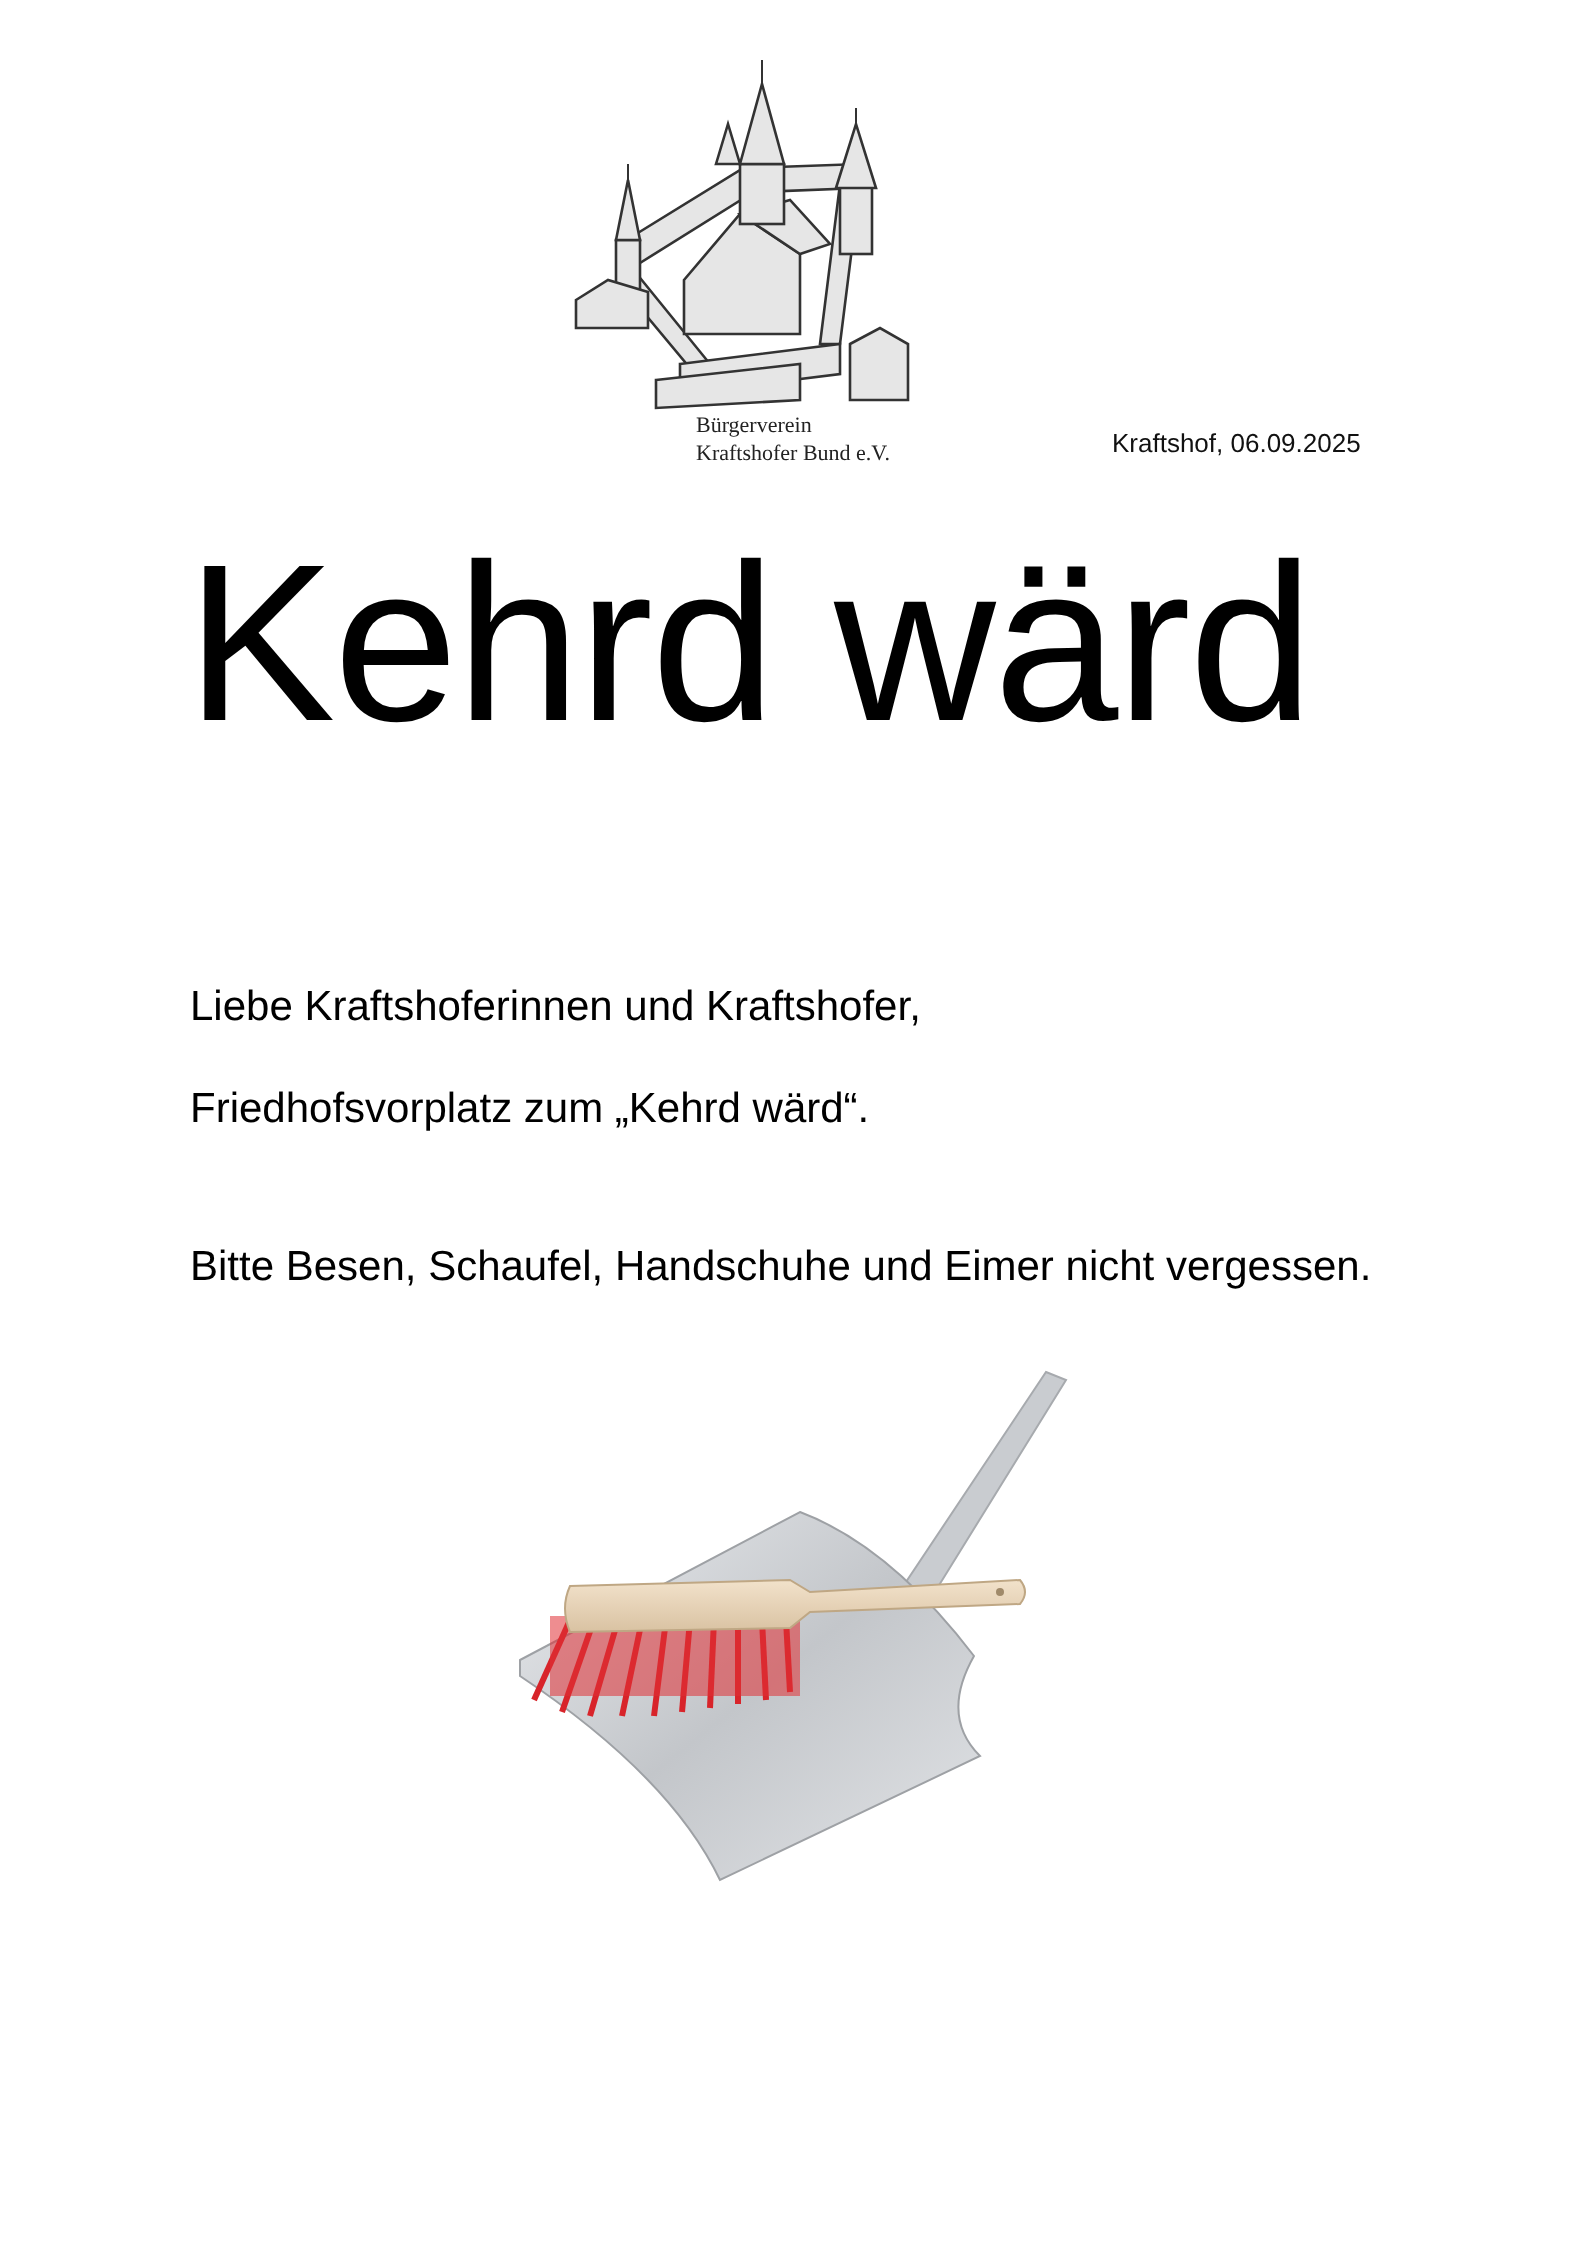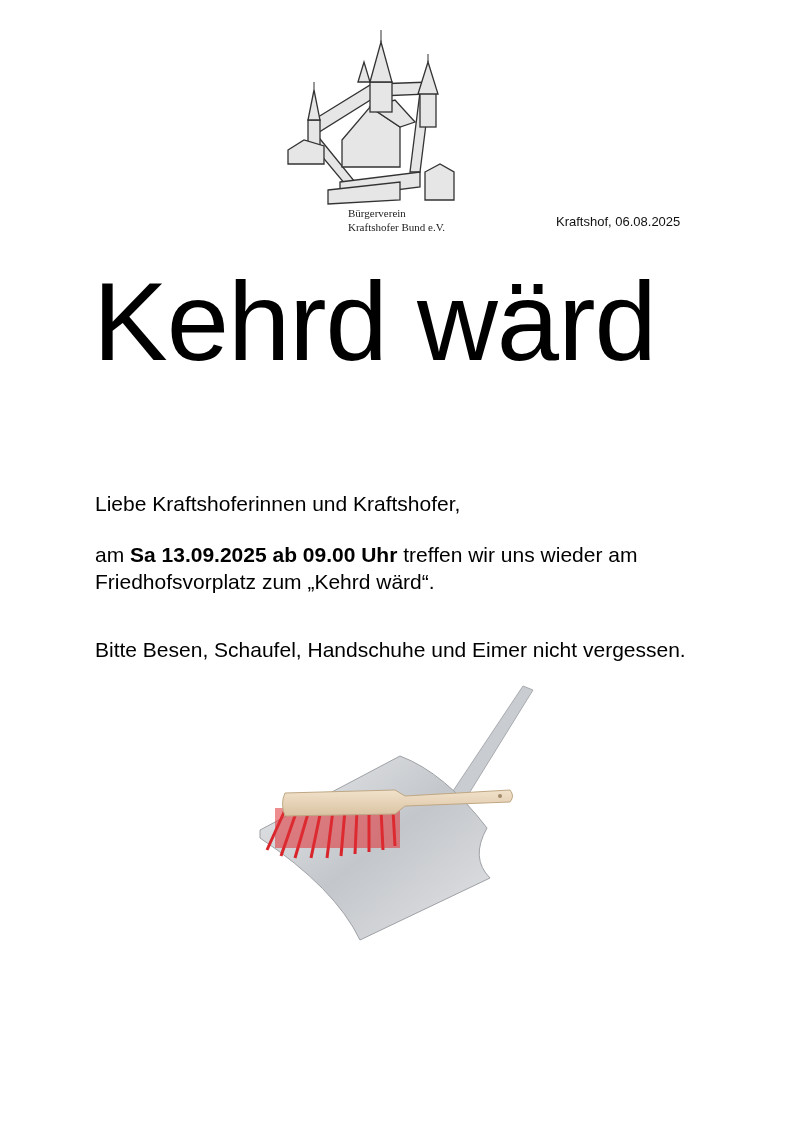--- a/index.html
+++ b/index.html
@@ -7,21 +7,21 @@
          font-family: "Liberation Sans", "DejaVu Sans", sans-serif; color: #000; }
   .logo { position: absolute; left: 280px; top: 22px; width: 190px; height: 215px; }
   .logo-caption { position: absolute; left: 348px; top: 206px; font-family: "Liberation Serif", "DejaVu Serif", serif;
                   font-size: 11px; line-height: 14px; color: #222; }
   .date { position: absolute; left: 556px; top: 214px; font-size: 13px; color: #111; }
   .title { position: absolute; left: 93px; top: 262px; margin: 0; font-size: 112px; font-weight: normal;
            letter-spacing: -1px; line-height: 120px; white-space: nowrap; }
   .p { position: absolute; left: 95px; font-size: 21px; line-height: 27px; margin: 0; white-space: nowrap; }
   .greeting { top: 490px; }
   .invite { top: 541px; }
-  .reminder { top: 636px; }
+  .reminder { top: 620px; }
   .closing { top: 959px; }
   .illustration { position: absolute; left: 255px; top: 678px; width: 290px; height: 265px; }
 </style>
 </head>
 <body>
 
 <div class="logo">
   <svg width="190" height="185" viewBox="0 0 190 185">
     <g fill="#e6e6e6" stroke="#333" stroke-width="1.3">
 
@@ -54,28 +54,27 @@
       <line x1="34" y1="68" x2="34" y2="60"></line>
       <line x1="148" y1="40" x2="148" y2="32"></line>
     </g>
   </svg>
   <div class="logo-caption" style="left:68px; top:184px;">
     <div>Bürgerverein</div>
     <div>Kraftshofer Bund e.V.</div>
   </div>
 </div>
 
-<div class="date">Kraftshof, 06.08.2025</div>
+<div class="date">Kraftshof, 06.09.2025</div>
 
 <h1 class="title">Kehrd wärd</h1>
 
 <p class="p greeting">Liebe Kraftshoferinnen und Kraftshofer,</p>
 
 <div class="p invite">
-  <div><span>am </span><b>Sa 13.09.2025 ab 09.00 Uhr</b><span> treffen wir uns wieder am</span></div>
   <div>Friedhofsvorplatz zum „Kehrd wärd“.</div>
 </div>
 
 <div class="p reminder">
   <div>Bitte Besen, Schaufel, Handschuhe und Eimer nicht vergessen.</div>
 </div>
 
 <div class="illustration">
   <svg width="290" height="265" viewBox="0 0 290 265">
     <defs>

